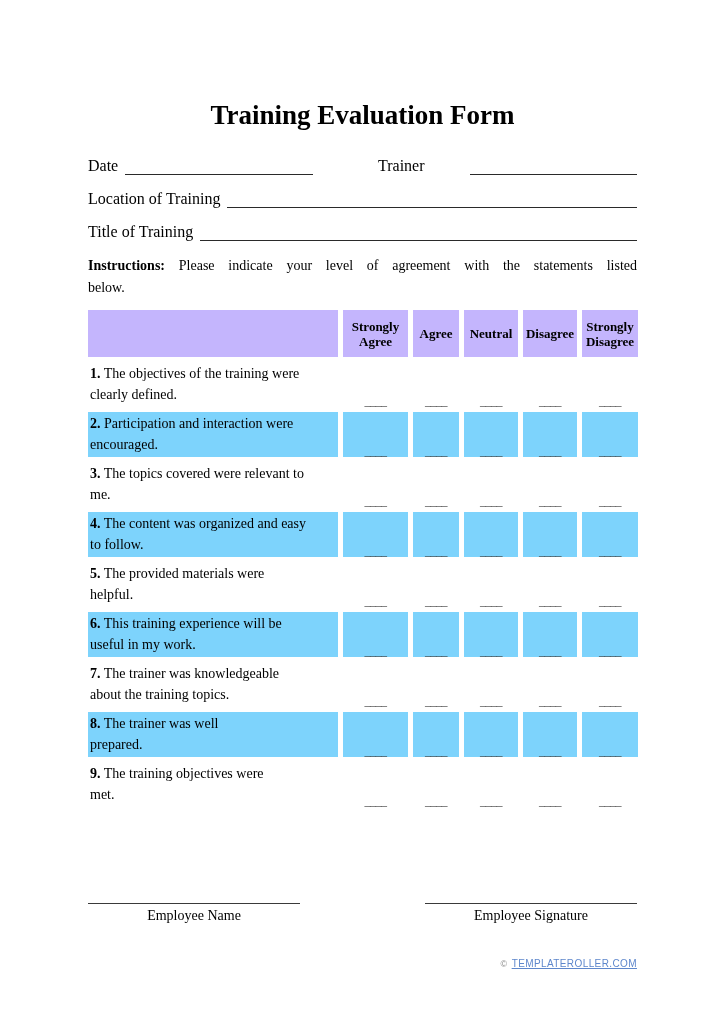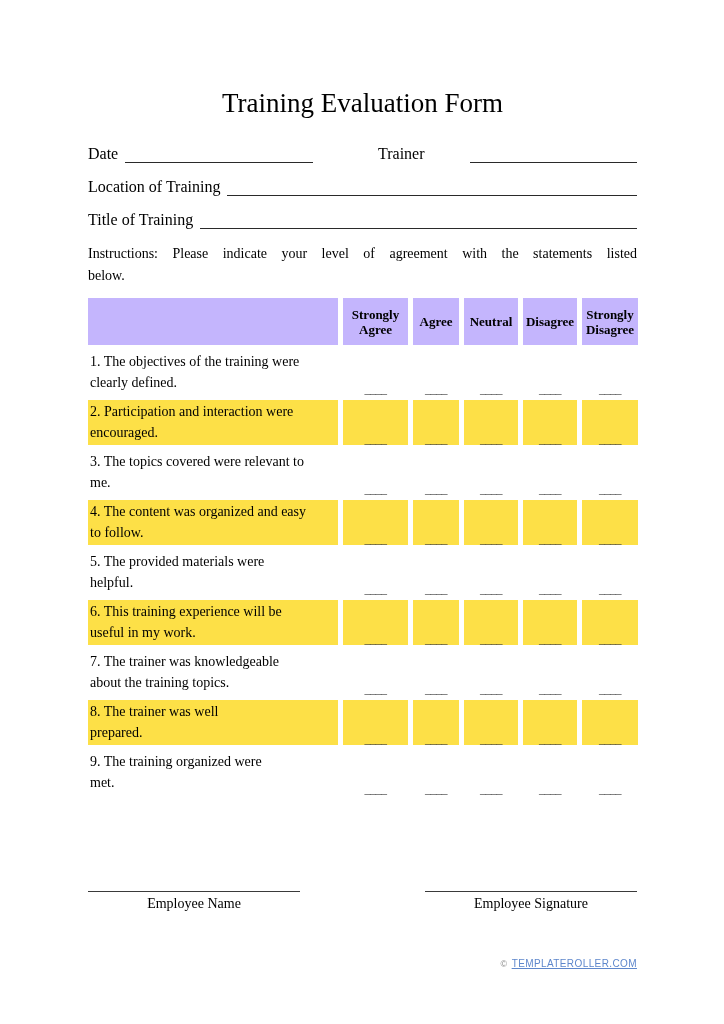--- a/index.html
+++ b/index.html
@@ -1,49 +1,49 @@
 <!DOCTYPE html>
 <html><head>
 <meta charset="utf-8">
 <style>
   html,body { margin:0; padding:0; background:#e8e8e8; }
   .page {
     width:724px; height:1024px; margin:0 auto; background:#ffffff;
     font-family:"Liberation Serif", serif; color:#000;
     padding:88px 87px 0 88px; box-sizing:border-box; position:relative;
   }
-  .title { margin:0; font-size:27px; line-height:31px; font-weight:normal; text-align:center; }
+  .title { margin:12px; font-size:27px; line-height:31px; font-weight:bold; text-align:center; }
 
   .fields-row { display:flex; margin-top:24px; }
   .field { display:flex; align-items:flex-end; height:20px; }
   .f-label { white-space:nowrap; font-size:16px; padding-right:7px; }
   .fline { flex:1; border-bottom:1px solid #2a2a2a; height:100%; }
   .f-date { width:225px; }
   .f-gap { width:65px; }
   .f-trainer { flex:1;gap:38px; }
   .field-full { margin-top:13px; display:flex; align-items:flex-end; height:20px; }
 
   .instructions { margin:14px 0 0 0; font-size:14px; line-height:21.5px; }
   .jline { display:block; text-align:justify; text-align-last:justify; }
-  .bold { font-weight:normal; }
+  .bold { font-weight:bold; }
 
   .rtable {
     margin-top:12px; display:grid; width:549px;
     grid-template-columns:250px 65px 46px 54px 54px 56px;
     gap:5px 5px;
   }
   .hcell {
     background:#c4b5fd; height:47px; display:flex; align-items:center; justify-content:center;
     text-align:center; font-weight:bold; font-size:13px; line-height:15px;
   }
   .tcell { height:45px; box-sizing:border-box; }
   .stmt { font-size:14px; line-height:21px; padding:1px 2px 0 2px; }
   .ans { display:flex; align-items:flex-end; justify-content:center; padding-bottom:1px; }
   .blank { font-size:12px; color:#444; line-height:9px; letter-spacing:-0.5px; }
-  .even { background:#fde047; }
+  .even { background:#7dd3fc; }
 
   .sigs { display:flex; margin-top:96px; }
   .sig { width:212px; }
   .sig-spacer { width:125px; }
   .sig-line { border-top:1px solid #3a3a3a; height:0; }
   .sig-label { text-align:center; font-size:14px; margin-top:4px; }
 
   .footer {
     position:absolute; right:87px; top:958px;
     font-family:"Liberation Sans", sans-serif; font-size:10px; letter-spacing:0.4px;
@@ -224,21 +224,21 @@
     <div class="tcell ans even">
         <span class="blank">____</span>
       </div>
     <div class="tcell ans even">
         <span class="blank">____</span>
       </div>
     <div class="tcell ans even">
         <span class="blank">____</span>
       </div>
 
-    <div class="tcell stmt"><span class="bold">9.</span> <span>The training organized were</span><br><span>met.</span></div>
+    <div class="tcell stmt"><span class="bold">9.</span> <span>The training objectives were</span><br><span>met.</span></div>
     <div class="tcell ans">
         <span class="blank">____</span>
       </div>
     <div class="tcell ans">
         <span class="blank">____</span>
       </div>
     <div class="tcell ans">
         <span class="blank">____</span>
       </div>
     <div class="tcell ans">

